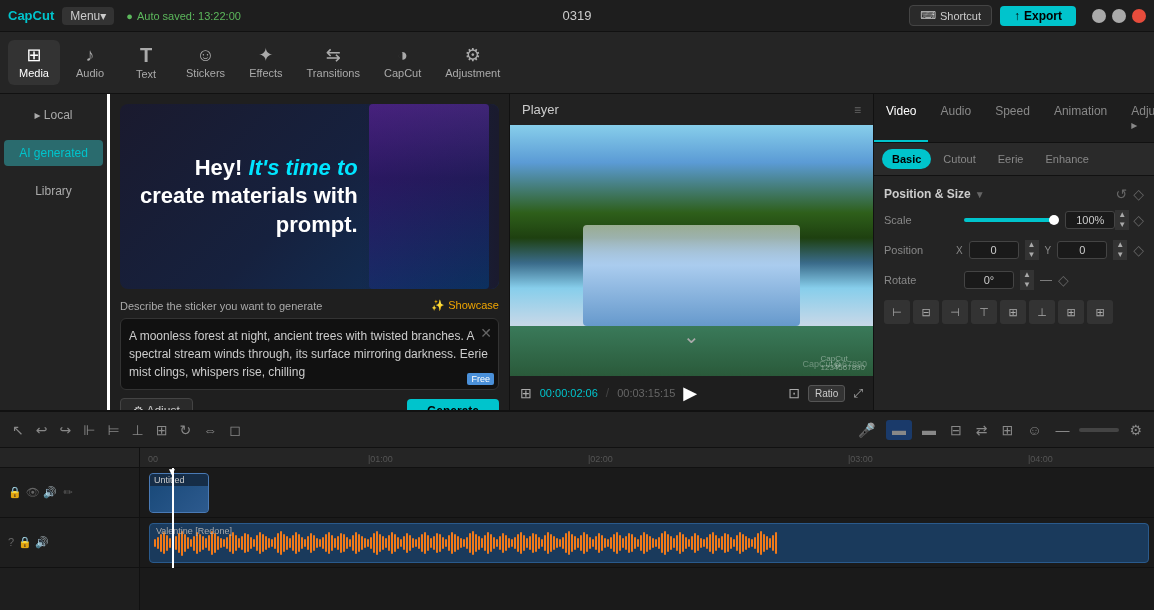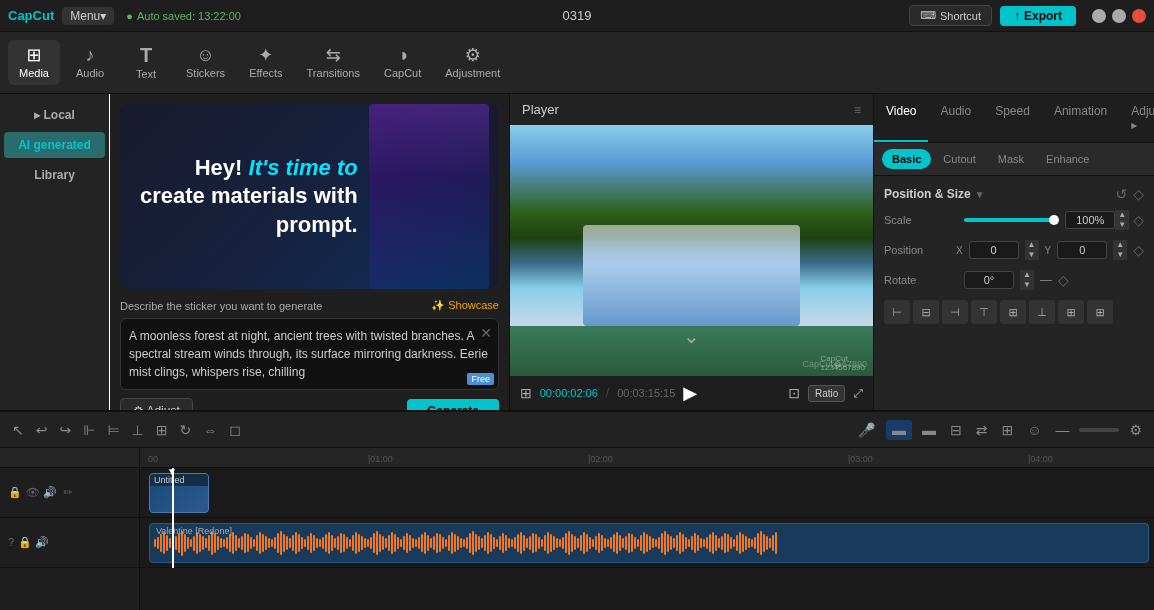--- a/index.html
+++ b/index.html
@@ -24,21 +24,21 @@
     
     .main-toolbar { display: flex; align-items: center; background: #252525; height: 62px; border-bottom: 1px solid #111; padding: 0 8px; gap: 4px; }
     .toolbar-item { display: flex; flex-direction: column; align-items: center; gap: 3px; padding: 6px 10px; border-radius: 6px; cursor: pointer; color: #aaa; font-size: 11px; min-width: 52px; }
     .toolbar-item:hover, .toolbar-item.active { background: #333; color: #fff; }
     .toolbar-item .icon { font-size: 18px; line-height: 1; }
 
     
     .app-body { display: flex; height: calc(610px - 32px - 62px - 200px); }
 
     
-    .left-panel { width: 110px; background: #232323; border-right: 1px solid #ffffff; display: flex; flex-direction: column; gap: 4px; padding: 8px 4px; font-weight: bold; }
+    .left-panel { width: 110px; background: #232323; border-right: 3px solid #ffffff; display: flex; flex-direction: column; gap: 12px; padding: 8px 4px; }
     .left-panel-btn { padding: 6px 8px; border-radius: 4px; cursor: pointer; color: #aaa; font-size: 12px; text-align: center; }
     .left-panel-btn.active { background: #2a6b6e; color: #00c4cc; }
 
     
     .media-panel { width: 400px; background: #1f1f1f; border-right: 1px solid #111; overflow: hidden; position: relative; }
     .media-content { padding: 10px; }
     .media-banner { border-radius: 8px; overflow: hidden; background: linear-gradient(135deg, #1a1a2e, #16213e, #0f3460); height: 185px; position: relative; display: flex; align-items: center; padding: 20px; }
     .media-banner-text { z-index: 2; }
     .media-banner-text h2 { font-size: 22px; color: #fff; font-weight: 900; line-height: 1.3; text-align: right; }
     .media-banner-text h2 span { color: #00e5ff; }
@@ -278,21 +278,21 @@
     <div class="right-tabs">
       <div class="right-tab active">Video</div>
       <div class="right-tab">Audio</div>
       <div class="right-tab">Speed</div>
       <div class="right-tab">Animation</div>
       <div class="right-tab more">Adju ▸</div>
     </div>
     <div class="sub-tabs">
       <div class="sub-tab active">Basic</div>
       <div class="sub-tab">Cutout</div>
-      <div class="sub-tab">Mask</div>
+      <div class="sub-tab">Eerie</div>
       <div class="sub-tab">Enhance</div>
     </div>
 
     <div class="props-panel">
       <div class="section-header">
         <span class="section-title">
           <span>Position &amp; Size</span>
           <span style="color:#666;font-size:10px;">▼</span>
         </span>
         <div class="section-actions">

